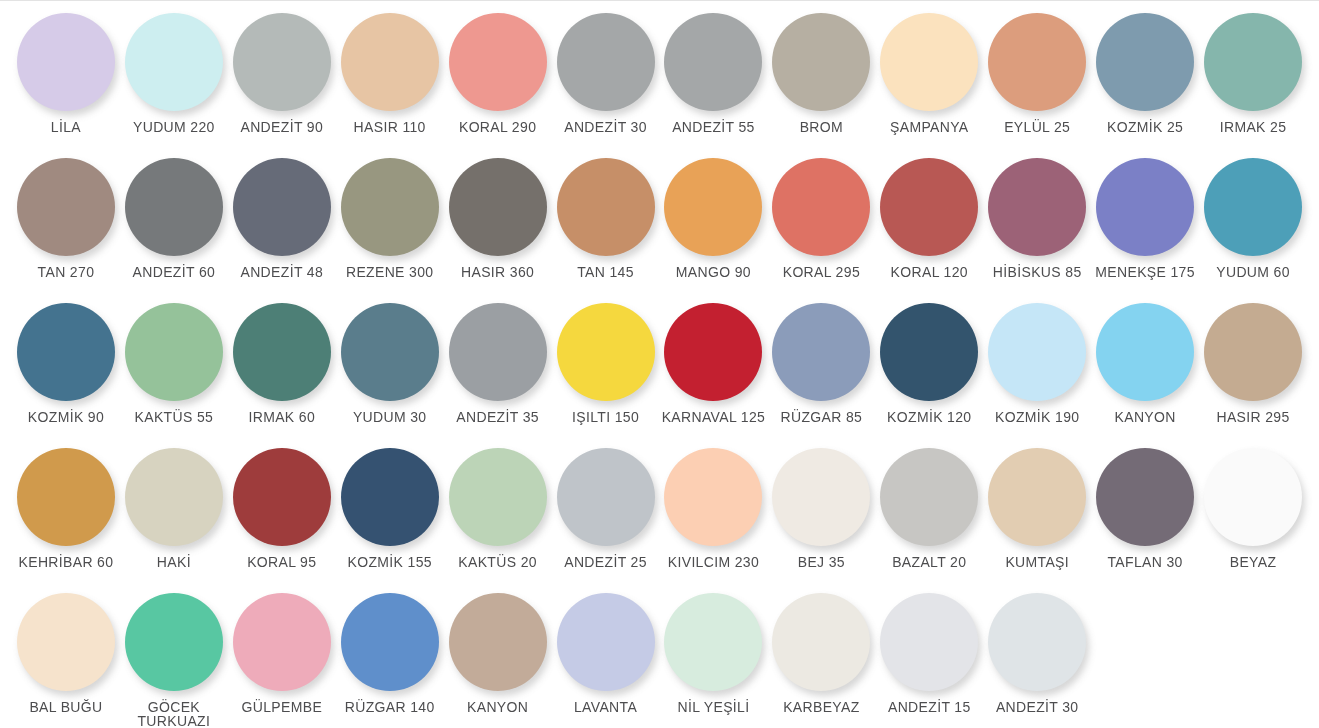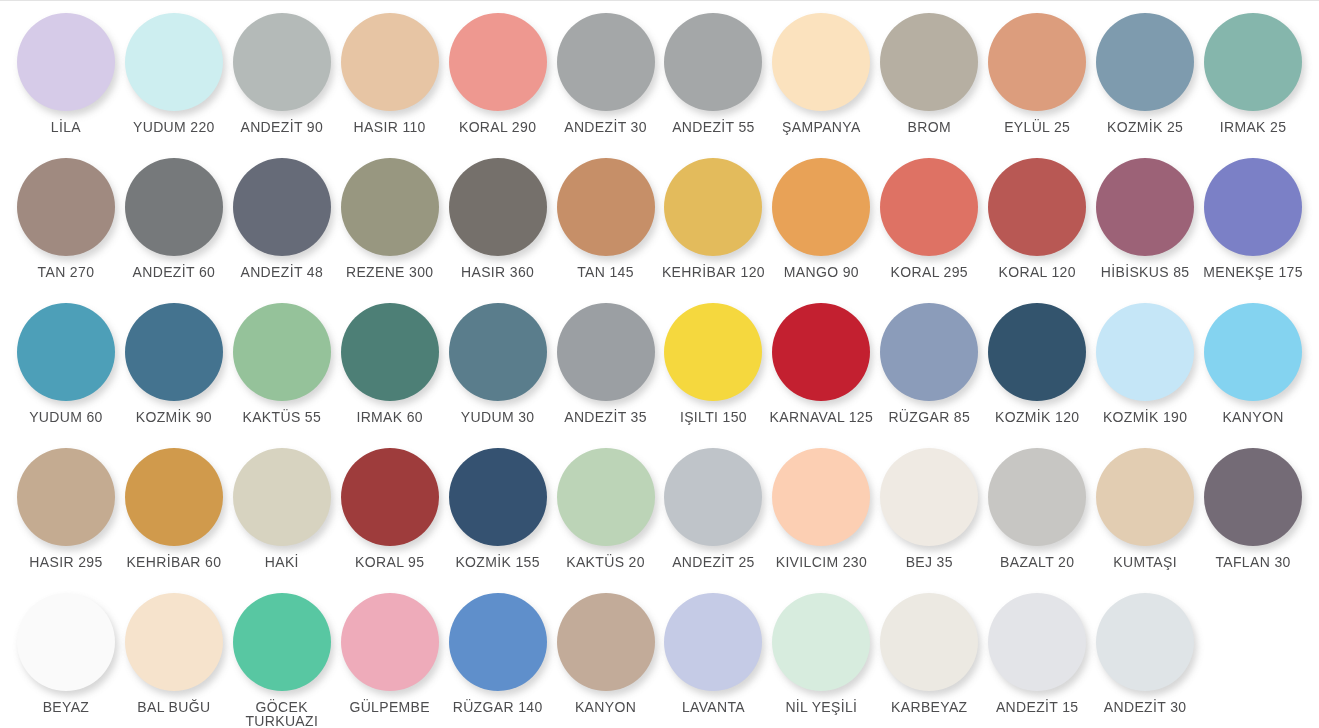--- a/index.html
+++ b/index.html
@@ -86,28 +86,28 @@
       </div>
       <div class="swatch">
         <div class="dot" style="background: rgb(164, 167, 168);"></div>
         <div class="label">ANDEZİT 30</div>
       </div>
       <div class="swatch">
         <div class="dot" style="background: rgb(164, 167, 168);"></div>
         <div class="label">ANDEZİT 55</div>
       </div>
       <div class="swatch">
+        <div class="dot" style="background: rgb(182, 175, 162);"></div>
+        <div class="label">BROM</div>
+      </div>
+      <div class="swatch">
         <div class="dot" style="background: rgb(251, 226, 190);"></div>
         <div class="label">ŞAMPANYA</div>
       </div>
       <div class="swatch">
-        <div class="dot" style="background: rgb(182, 175, 162);"></div>
-        <div class="label">BROM</div>
-      </div>
-      <div class="swatch">
         <div class="dot" style="background: rgb(220, 157, 125);"></div>
         <div class="label">EYLÜL 25</div>
       </div>
       <div class="swatch">
         <div class="dot" style="background: rgb(126, 155, 174);"></div>
         <div class="label">KOZMİK 25</div>
       </div>
       <div class="swatch">
         <div class="dot" style="background: rgb(133, 182, 172);"></div>
         <div class="label">IRMAK 25</div>
@@ -128,24 +128,20 @@
         <div class="dot" style="background: rgb(152, 151, 128);"></div>
         <div class="label">REZENE 300</div>
       </div>
       <div class="swatch">
         <div class="dot" style="background: rgb(117, 112, 107);"></div>
         <div class="label">HASIR 360</div>
       </div>
       <div class="swatch">
         <div class="dot" style="background: rgb(198, 143, 104);"></div>
         <div class="label">TAN 145</div>
-      </div>
-      <div class="swatch">
-        <div class="dot" style="background: rgb(227, 187, 92);"></div>
-        <div class="label">KEHRİBAR 120</div>
       </div>
       <div class="swatch">
         <div class="dot" style="background: rgb(232, 162, 87);"></div>
         <div class="label">MANGO 90</div>
       </div>
       <div class="swatch">
         <div class="dot" style="background: rgb(222, 114, 100);"></div>
         <div class="label">KORAL 295</div>
       </div>
       <div class="swatch">

